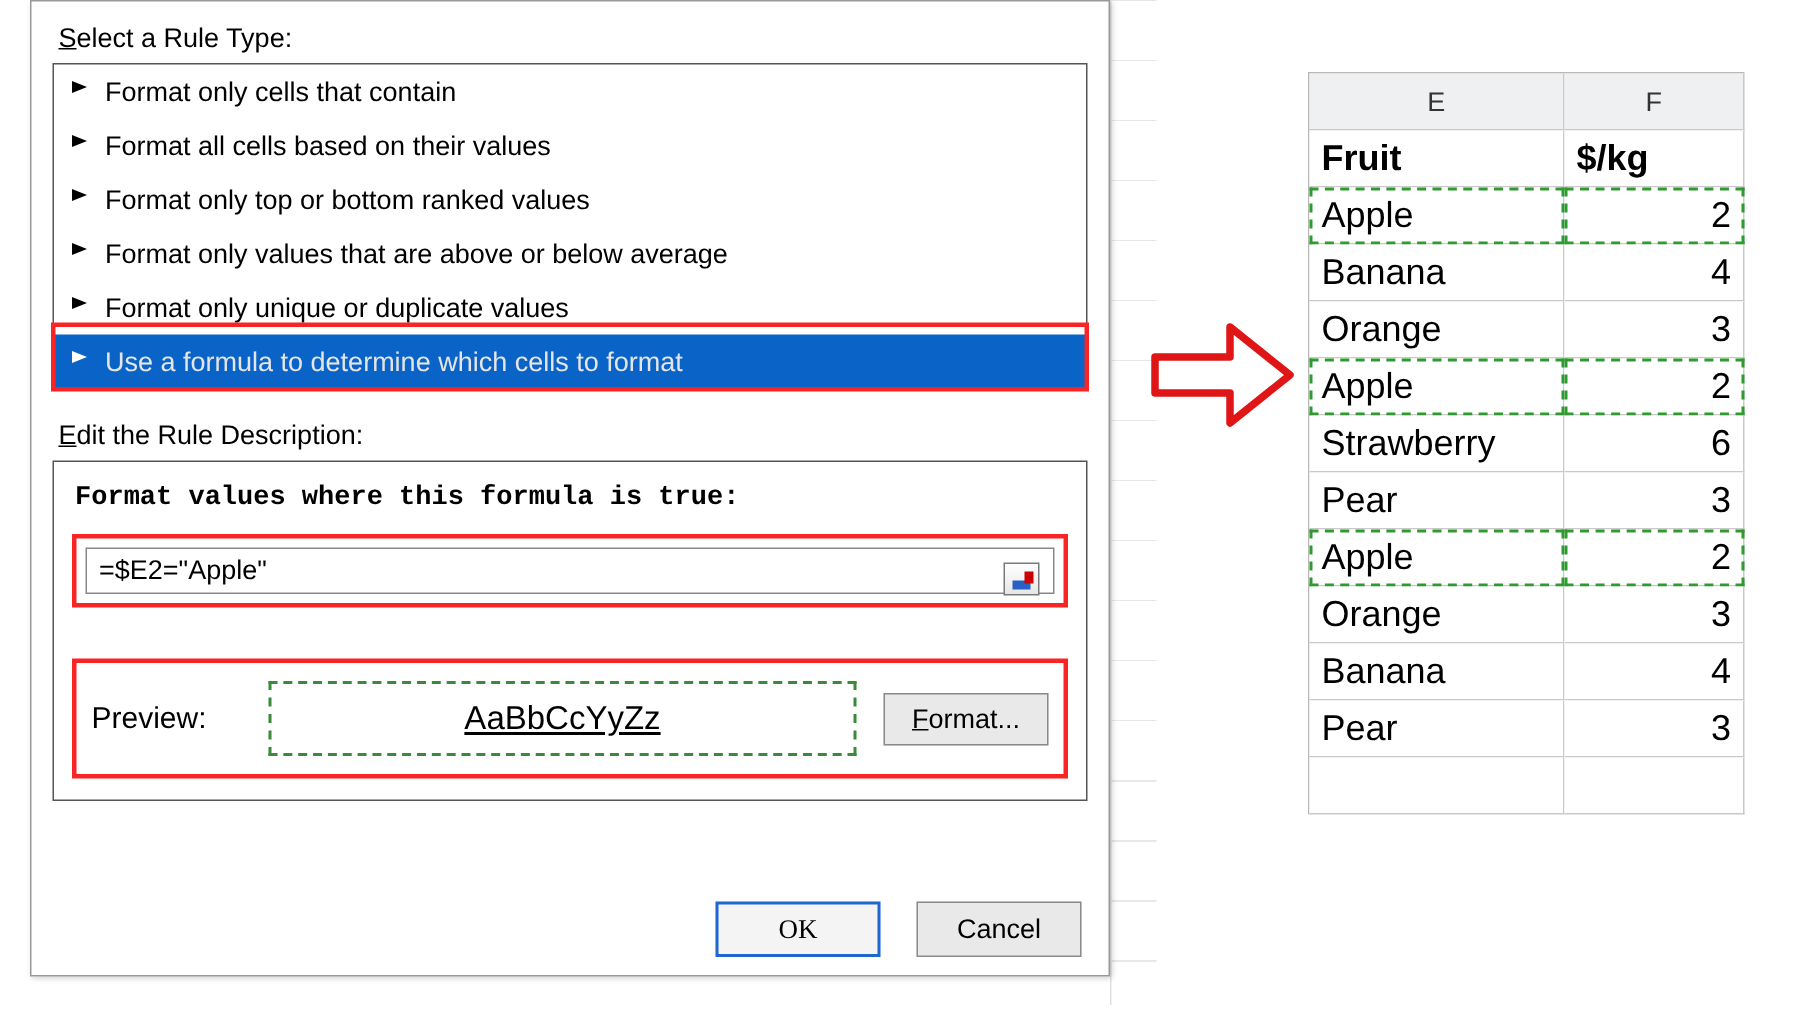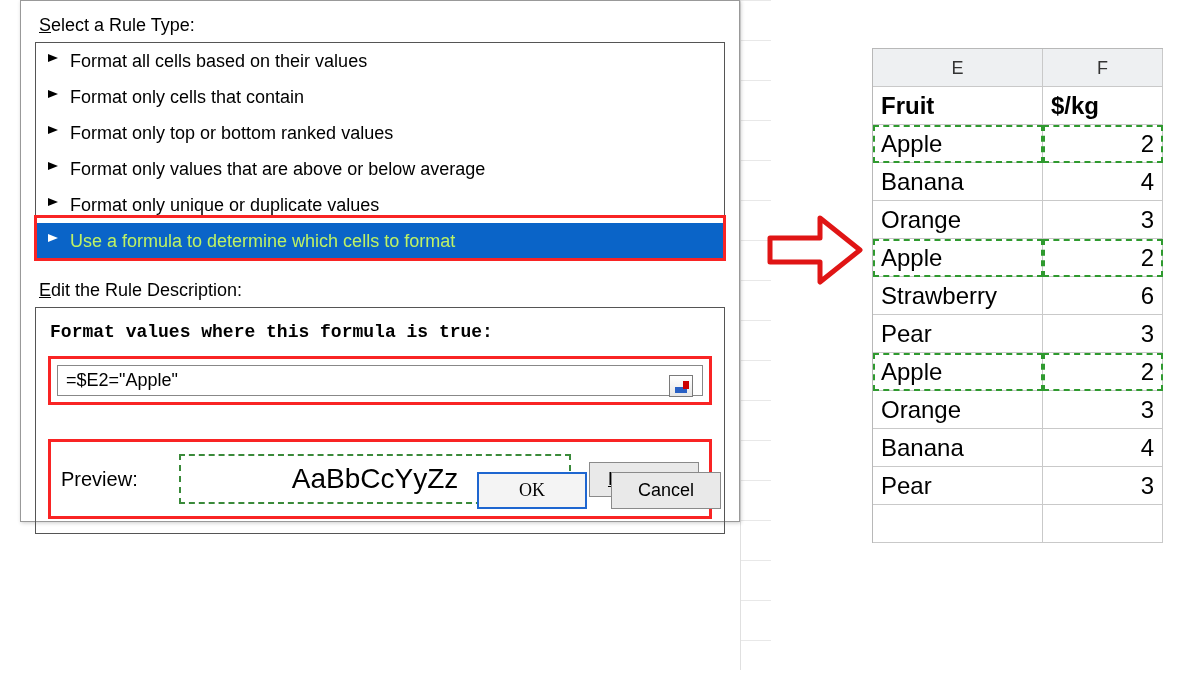--- a/index.html
+++ b/index.html
@@ -10,21 +10,21 @@
     background: #fff;
     width: 1200px;
     height: 675px;
     position: relative;
   }
   .dialog {
     position: absolute;
     left: 20px;
     top: 0;
     width: 720px;
-    height: 522px;
+    height: 651px;
     background: #fff;
     border: 1px solid #999;
     box-shadow: 1px 1px 4px rgba(0,0,0,.2);
     padding: 8px 12px 10px 12px;
     box-sizing: border-box;
   }
   .section-label {
     margin: 6px 0 6px 6px;
     font-size: 18px;
   }
@@ -44,21 +44,21 @@
     content:"";
     position:absolute;
     left:12px; top:11px;
     width:0;height:0;
     border-left:10px solid #000;
     border-top:4px solid transparent;
     border-bottom:4px solid transparent;
   }
   .rule-item.selected {
     background:#0a64c8;
-    color:#bef264;
+    color:#e5e5e5;
   }
   .rule-item.selected::before{ border-left-color:#fff; }
   .selected-hl{
     position:absolute;
     border:3px solid #f92424;
     pointer-events:none;
   }
   .edit-box{
     border:1px solid #555;
     margin:4px 2px 0 2px;
@@ -110,22 +110,23 @@
     font-size:20px;
     min-width:100px;
   }
   .preview-swatch{
     flex:1;
     height:46px;
     border:2px dashed #3a8a3a;
     display:flex;
     align-items:center;
     justify-content:center;
-    font-size:28px;
+    font-size:22px;
     background:#fff;
+    text-decoration:underline;
   }
   .btn{
     font-family:inherit;
     font-size:18px;
     padding:6px 0;
     background:#e9e9e9;
     border:1px solid #8a8a8a;
     min-width:110px;
   }
   .btn .u{text-decoration:underline;}
@@ -207,22 +208,22 @@
 <body>
 
 <div class="sheet-bg"></div>
 
 <div class="dialog">
   <div class="section-label">
     <span class="u">S</span><span>elect a Rule Type:</span>
   </div>
 
   <div class="rule-list" style="position:relative;">
+    <div class="rule-item">Format only cells that contain</div>
     <div class="rule-item">Format all cells based on their values</div>
-    <div class="rule-item">Format only cells that contain</div>
     <div class="rule-item">Format only top or bottom ranked values</div>
     <div class="rule-item">Format only values that are above or below average</div>
     <div class="rule-item">Format only unique or duplicate values</div>
     <div class="rule-item selected">Use a formula to determine which cells to format</div>
     <div class="selected-hl" style="left:-2px;bottom:-2px;right:-2px;height:40px;"></div>
   </div>
 
   <div class="section-label" style="margin-top:20px;">
     <span class="u">E</span><span>dit the Rule Description:</span>
   </div>

